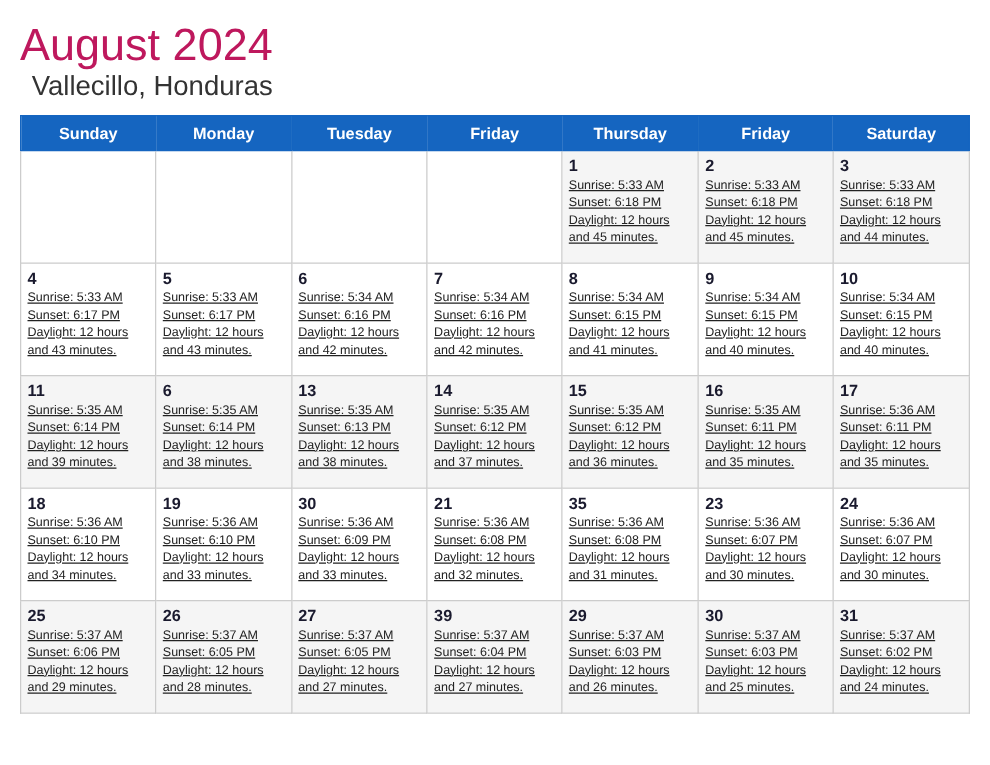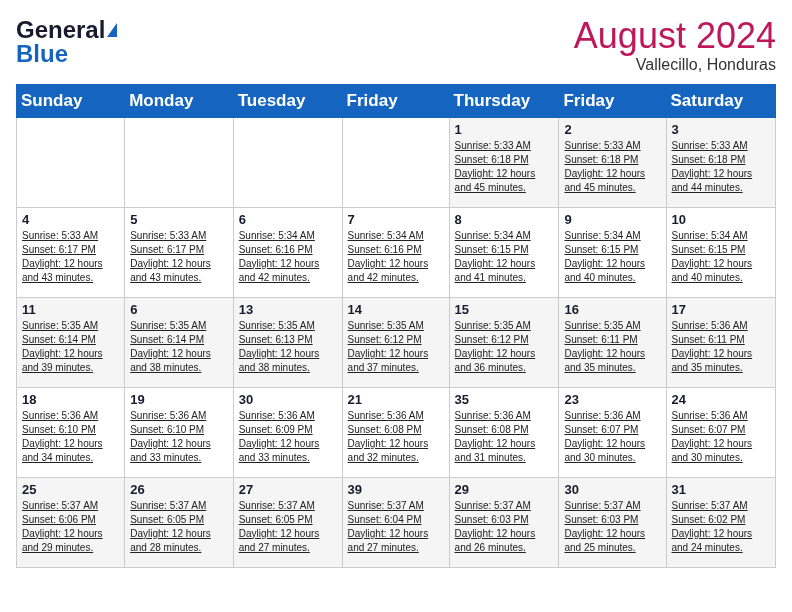--- a/index.html
+++ b/index.html
@@ -37,35 +37,35 @@
     .title-block {
       text-align: right;
     }
     .title-block h1 {
       font-size: 36px;
       font-weight: normal;
       color: #be185d;
       line-height: 1.1;
     }
     .title-block h2 {
-      font-size: 16px;
+      font-size: 22px;
       font-weight: normal;
       color: #333;
     }
     table {
       width: 100%;
       border-collapse: collapse;
       font-size: 10.5px;
     }
     thead tr th {
       background: #1565c0;
       color: #fff;
       padding: 6px 4px;
-      text-align: left;
-      font-size: 17px;
+      text-align: center;
+      font-size: 13px;
       font-weight: bold;
       border: 1px solid #1565c0;
     }
     tbody tr td {
       border: 1px solid #ccc;
       vertical-align: top;
       padding: 4px 5px;
       height: 90px;
       width: 113px;
     }
@@ -89,27 +89,20 @@
       text-decoration: underline;
     }
     .empty-cell {
       background: #fff !important;
     }
   </style>
 </head>
 <body>
 
 <div class="header">
-  <div class="logo">
-    <div class="logo-line">
-      <span style="font-size:24px; font-weight:bold; color:#1a1a2e;">General</span>
-      <div class="logo-triangle"></div>
-    </div>
-    <span style="font-size:24px; font-weight:bold; color:#1565c0; margin-top:-4px;">Blue</span>
-  </div>
   <div class="title-block">
     <h1>August 2024</h1>
     <h2>Vallecillo, Honduras</h2>
   </div>
 </div>
 
 <table>
   <thead>
     <tr>
       <th>Sunday</th>

